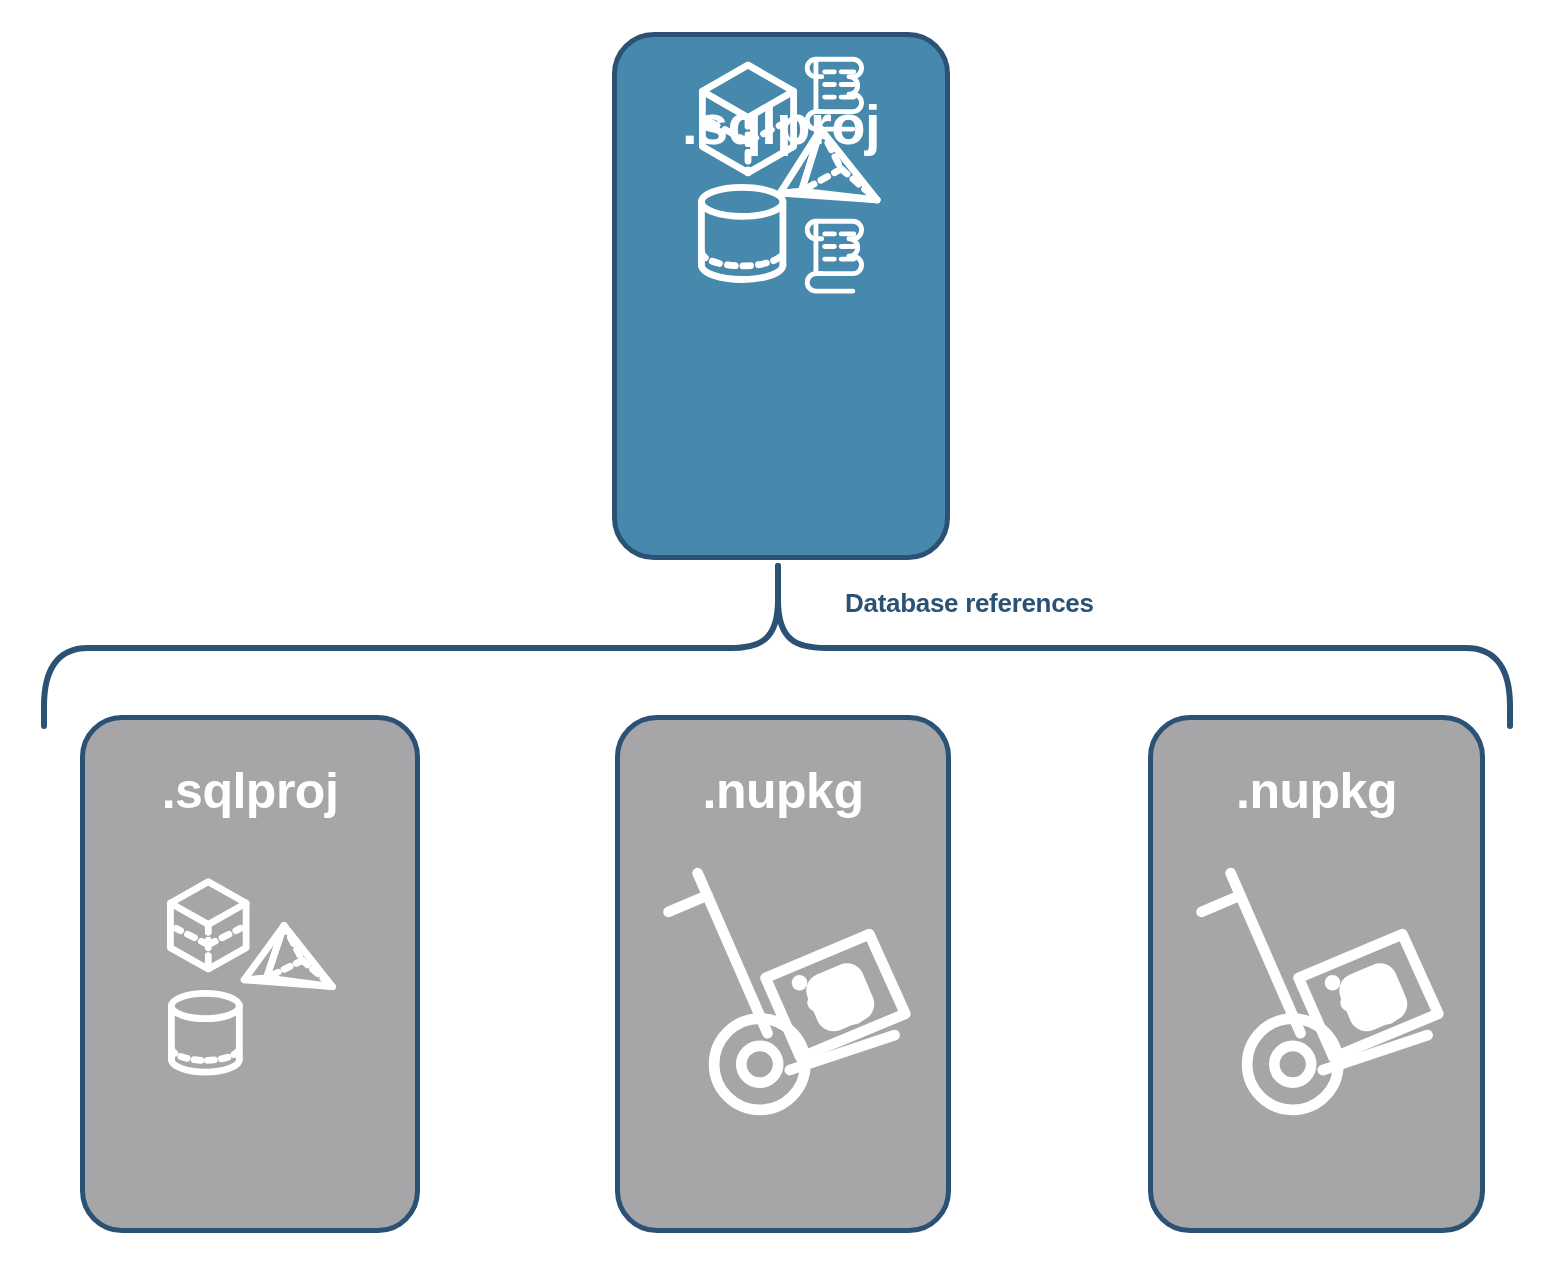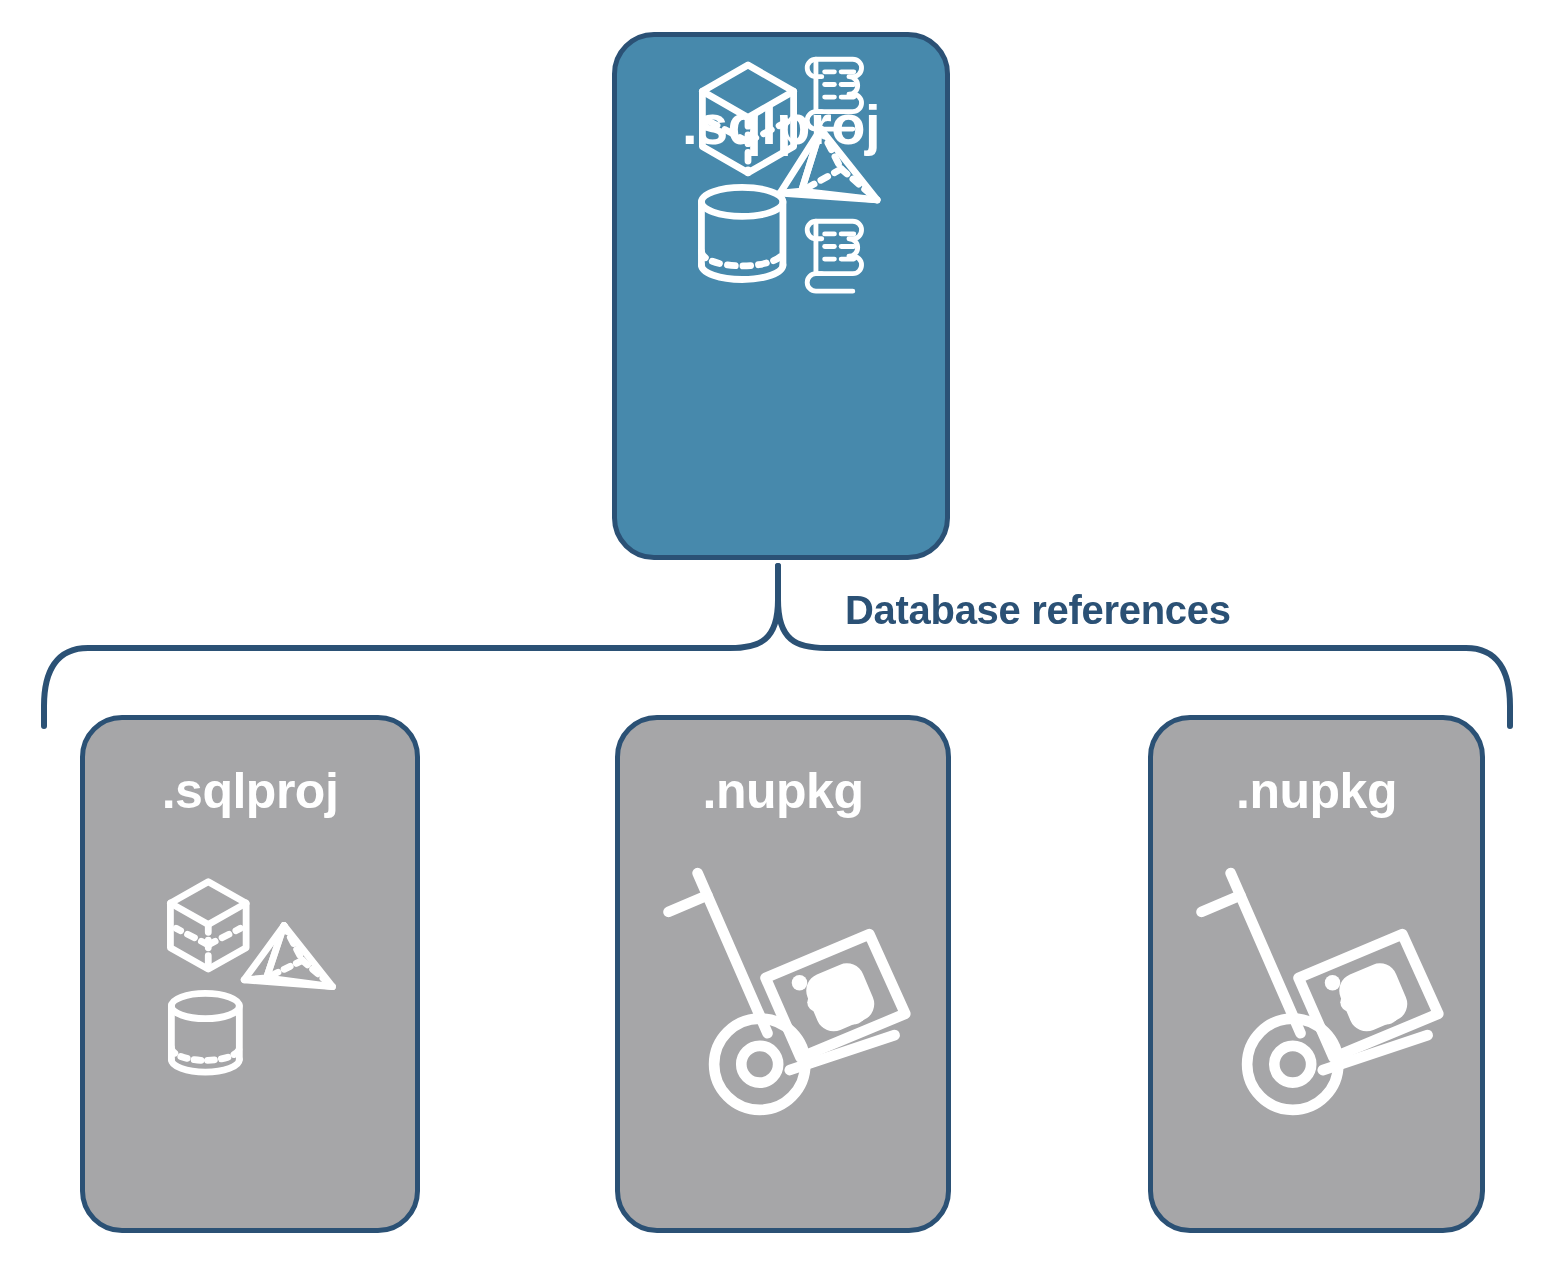--- a/index.html
+++ b/index.html
@@ -63,21 +63,21 @@
     position: absolute;
     left: 0; top: 0;
     width: 1566px;
     height: 1274px;
     pointer-events: none;
   }
   .brace-label {
     position: absolute;
     left: 845px;
     top: 588px;
-    font-size: 40px;
+    font-size: 26px;
     font-weight: bold;
     color: #2b5175;
     letter-spacing: -0.3px;
     white-space: nowrap;
     user-select: none;
   }
 </style>
 </head>
 <body>
 

